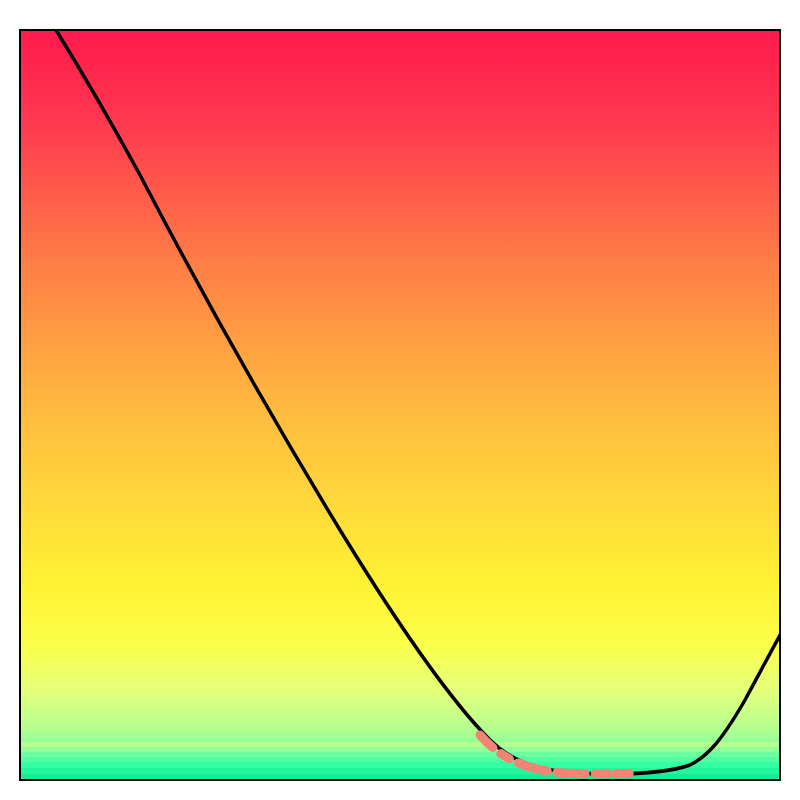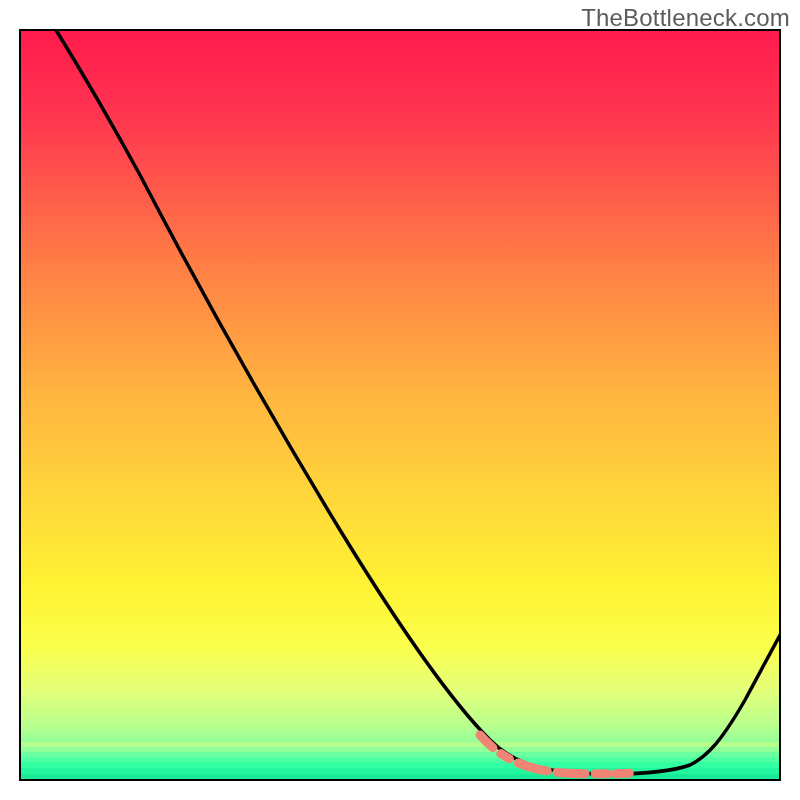--- a/index.html
+++ b/index.html
@@ -30,21 +30,20 @@
     top: 0;
     left: 0;
     width: 800px;
     height: 800px;
   }
 </style>
 </head>
 <body>
 <div class="container">
 
-  <div class="watermark">TheBottleneck.com</div>
 
   <svg class="plot" viewBox="0 0 800 800">
     <defs>
 
       <linearGradient id="bgGrad" x1="0" y1="0" x2="0" y2="1">
         <stop offset="0%" stop-color="#ff1a4d"></stop>
         <stop offset="12%" stop-color="#ff3750"></stop>
         <stop offset="30%" stop-color="#ff7a46"></stop>
         <stop offset="48%" stop-color="#ffb340"></stop>
         <stop offset="62%" stop-color="#ffd63b"></stop>

